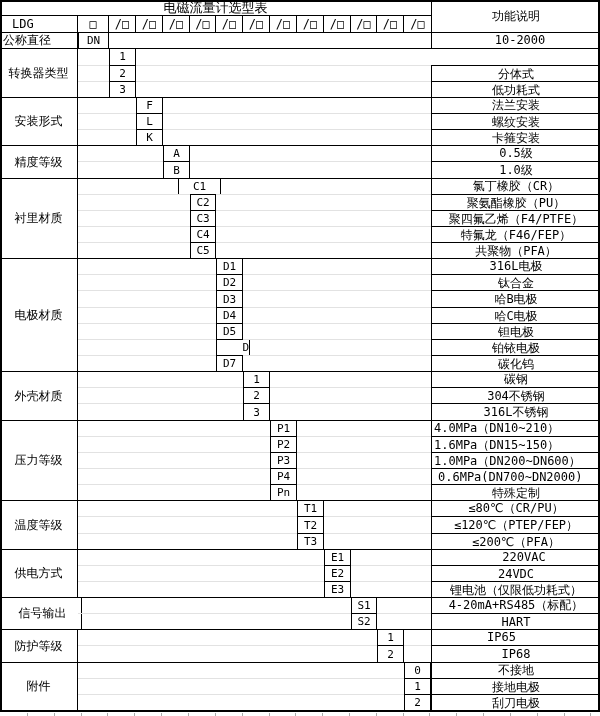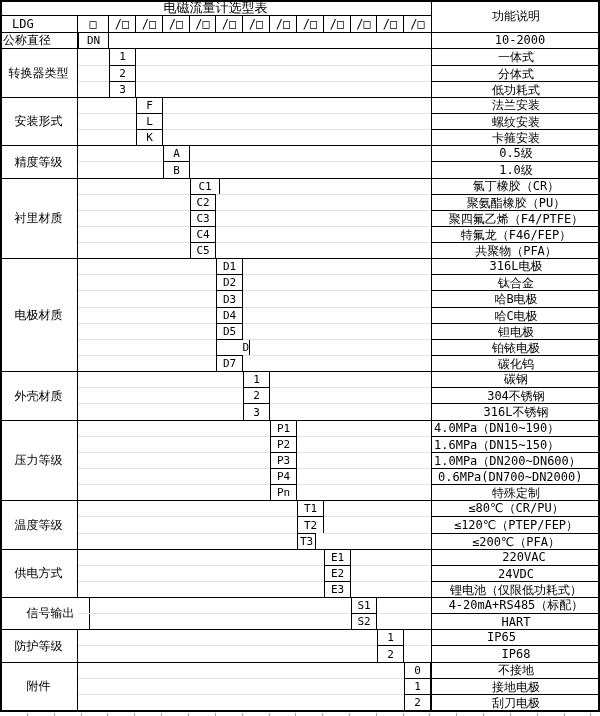--- a/index.html
+++ b/index.html
@@ -42,21 +42,20 @@
     <div class="cell t12" style="left: 377px; top: 16px; width: 27px; height: 16px; border-right: 1px solid rgb(0, 0, 0);">/□</div>
     <div class="cell t12" style="left: 404px; top: 16px; width: 27px; height: 16px; border-right: none;">/□</div>
     <div class="cell t12 alignleft" style="left: 0px; top: 32px; width: 78px; height: 16px; border-right: 1px solid rgb(0, 0, 0); padding-left: 3px;">公称直径</div>
     <div class="cell t11" style="left: 78px; top: 32px; width: 31px; height: 16px; border-left: 1px solid rgb(0, 0, 0); border-right: 1px solid rgb(0, 0, 0); border-top: none;">DN</div>
     <div class="cell " style="left: 109px; top: 32px; width: 322px; height: 16px; border-top: none;"></div>
     <div class="cell t12" style="left: 431px; top: 32px; width: 169px; height: 16px; border-left: 1px solid rgb(0, 0, 0); border-top: none; padding-left: 8px;">10-2000</div>
     <div class="cell t12" style="left: 0px; top: 48px; width: 78px; height: 49px; border-right: 1px solid rgb(0, 0, 0); padding-left: 0px;">转换器类型</div>
     <div class="cell " style="left: 78px; top: 48px; width: 31px; height: 17px; border-top: none;"></div>
     <div class="cell t11" style="left: 109px; top: 48px; width: 27px; height: 17px; border-left: 1px solid rgb(0, 0, 0); border-right: 1px solid rgb(0, 0, 0); border-top: none;">1</div>
     <div class="cell " style="left: 136px; top: 48px; width: 295px; height: 17px; border-top: none;"></div>
-    <div class="cell t12" style="left: 431px; top: 48px; width: 169px; height: 17px; border-left: 1px solid rgb(0, 0, 0); border-top: none; padding-left: 0px;">一体式</div>
     <div class="cell " style="left: 78px; top: 65px; width: 31px; height: 16px; border-top: 1px solid rgb(226, 226, 226);"></div>
     <div class="cell t11" style="left: 109px; top: 65px; width: 27px; height: 16px; border-left: 1px solid rgb(0, 0, 0); border-right: 1px solid rgb(0, 0, 0); border-top: 1px solid rgb(0, 0, 0);">2</div>
     <div class="cell " style="left: 136px; top: 65px; width: 295px; height: 16px; border-top: 1px solid rgb(226, 226, 226);"></div>
     <div class="cell t12" style="left: 431px; top: 65px; width: 169px; height: 16px; border-left: 1px solid rgb(0, 0, 0); border-top: 1px solid rgb(0, 0, 0); padding-left: 0px;">分体式</div>
     <div class="cell " style="left: 78px; top: 81px; width: 31px; height: 16px; border-top: 1px solid rgb(226, 226, 226);"></div>
     <div class="cell t11" style="left: 109px; top: 81px; width: 27px; height: 16px; border-left: 1px solid rgb(0, 0, 0); border-right: 1px solid rgb(0, 0, 0); border-top: 1px solid rgb(0, 0, 0);">3</div>
     <div class="cell " style="left: 136px; top: 81px; width: 295px; height: 16px; border-top: 1px solid rgb(226, 226, 226);"></div>
     <div class="cell t12" style="left: 431px; top: 81px; width: 169px; height: 16px; border-left: 1px solid rgb(0, 0, 0); border-top: 1px solid rgb(0, 0, 0); padding-left: 0px;">低功耗式</div>
     <div class="cell t12" style="left: 0px; top: 97px; width: 78px; height: 48px; border-right: 1px solid rgb(0, 0, 0); padding-left: 0px;">安装形式</div>
     <div class="cell " style="left: 78px; top: 97px; width: 58px; height: 16px; border-top: none;"></div>
@@ -75,21 +74,21 @@
     <div class="cell " style="left: 78px; top: 145px; width: 85px; height: 16px; border-top: none;"></div>
     <div class="cell t11" style="left: 163px; top: 145px; width: 27px; height: 16px; border-left: 1px solid rgb(0, 0, 0); border-right: 1px solid rgb(0, 0, 0); border-top: none;">A</div>
     <div class="cell " style="left: 190px; top: 145px; width: 241px; height: 16px; border-top: none;"></div>
     <div class="cell t12" style="left: 431px; top: 145px; width: 169px; height: 16px; border-left: 1px solid rgb(0, 0, 0); border-top: none; padding-left: 0px;">0.5级</div>
     <div class="cell " style="left: 78px; top: 161px; width: 85px; height: 17px; border-top: 1px solid rgb(226, 226, 226);"></div>
     <div class="cell t11" style="left: 163px; top: 161px; width: 27px; height: 17px; border-left: 1px solid rgb(0, 0, 0); border-right: 1px solid rgb(0, 0, 0); border-top: 1px solid rgb(0, 0, 0);">B</div>
     <div class="cell " style="left: 190px; top: 161px; width: 241px; height: 17px; border-top: 1px solid rgb(226, 226, 226);"></div>
     <div class="cell t12" style="left: 431px; top: 161px; width: 169px; height: 17px; border-left: 1px solid rgb(0, 0, 0); border-top: 1px solid rgb(0, 0, 0); padding-left: 0px;">1.0级</div>
     <div class="cell t12" style="left: 0px; top: 178px; width: 78px; height: 80px; border-right: 1px solid rgb(0, 0, 0); padding-left: 0px;">衬里材质</div>
     <div class="cell " style="left: 78px; top: 178px; width: 112px; height: 16px; border-top: none;"></div>
-    <div class="cell t11" style="left: 190px; top: 178px; width: 30px; height: 16px; border-left: 1px solid rgb(0, 0, 0); border-right: 1px solid rgb(0, 0, 0); border-top: none;">C1</div>
+    <div class="cell t11" style="left: 178px; top: 178px; width: 43px; height: 16px; border-left: 1px solid rgb(0, 0, 0); border-right: 1px solid rgb(0, 0, 0); border-top: none;">C1</div>
     <div class="cell " style="left: 216px; top: 178px; width: 215px; height: 16px; border-top: none;"></div>
     <div class="cell t12" style="left: 431px; top: 178px; width: 169px; height: 16px; border-left: 1px solid rgb(0, 0, 0); border-top: none; padding-left: 0px;">氯丁橡胶（CR）</div>
     <div class="cell " style="left: 78px; top: 194px; width: 112px; height: 16px; border-top: 1px solid rgb(226, 226, 226);"></div>
     <div class="cell t11" style="left: 190px; top: 194px; width: 26px; height: 16px; border-left: 1px solid rgb(0, 0, 0); border-right: 1px solid rgb(0, 0, 0); border-top: 1px solid rgb(0, 0, 0);">C2</div>
     <div class="cell " style="left: 216px; top: 194px; width: 215px; height: 16px; border-top: 1px solid rgb(226, 226, 226);"></div>
     <div class="cell t12" style="left: 431px; top: 194px; width: 169px; height: 16px; border-left: 1px solid rgb(0, 0, 0); border-top: 1px solid rgb(0, 0, 0); padding-left: 0px;">聚氨酯橡胶（PU）</div>
     <div class="cell " style="left: 78px; top: 210px; width: 112px; height: 16px; border-top: 1px solid rgb(226, 226, 226);"></div>
     <div class="cell t11" style="left: 190px; top: 210px; width: 26px; height: 16px; border-left: 1px solid rgb(0, 0, 0); border-right: 1px solid rgb(0, 0, 0); border-top: 1px solid rgb(0, 0, 0);">C3</div>
     <div class="cell " style="left: 216px; top: 210px; width: 215px; height: 16px; border-top: 1px solid rgb(226, 226, 226);"></div>
     <div class="cell t12" style="left: 431px; top: 210px; width: 169px; height: 16px; border-left: 1px solid rgb(0, 0, 0); border-top: 1px solid rgb(0, 0, 0); padding-left: 0px;">聚四氟乙烯（F4/PTFE）</div>
@@ -140,21 +139,21 @@
     <div class="cell " style="left: 270px; top: 387px; width: 161px; height: 16px; border-top: 1px solid rgb(226, 226, 226);"></div>
     <div class="cell t12" style="left: 431px; top: 387px; width: 169px; height: 16px; border-left: 1px solid rgb(0, 0, 0); border-top: 1px solid rgb(0, 0, 0); padding-left: 0px;">304不锈钢</div>
     <div class="cell " style="left: 78px; top: 403px; width: 165px; height: 17px; border-top: 1px solid rgb(226, 226, 226);"></div>
     <div class="cell t11" style="left: 243px; top: 403px; width: 27px; height: 17px; border-left: 1px solid rgb(0, 0, 0); border-right: 1px solid rgb(0, 0, 0); border-top: 1px solid rgb(0, 0, 0);">3</div>
     <div class="cell " style="left: 270px; top: 403px; width: 161px; height: 17px; border-top: 1px solid rgb(226, 226, 226);"></div>
     <div class="cell t12" style="left: 431px; top: 403px; width: 169px; height: 17px; border-left: 1px solid rgb(0, 0, 0); border-top: 1px solid rgb(0, 0, 0); padding-left: 0px;">316L不锈钢</div>
     <div class="cell t12" style="left: 0px; top: 420px; width: 78px; height: 80px; border-right: 1px solid rgb(0, 0, 0); padding-left: 0px;">压力等级</div>
     <div class="cell " style="left: 78px; top: 420px; width: 192px; height: 16px; border-top: none;"></div>
     <div class="cell t11" style="left: 270px; top: 420px; width: 27px; height: 16px; border-left: 1px solid rgb(0, 0, 0); border-right: 1px solid rgb(0, 0, 0); border-top: none;">P1</div>
     <div class="cell " style="left: 297px; top: 420px; width: 134px; height: 16px; border-top: none;"></div>
-    <div class="cell t12 alignleft" style="left: 431px; top: 420px; width: 169px; height: 16px; border-left: 1px solid rgb(0, 0, 0); border-top: none; padding-left: 2px;">4.0MPa（DN10~190）</div>
+    <div class="cell t12 alignleft" style="left: 431px; top: 420px; width: 169px; height: 16px; border-left: 1px solid rgb(0, 0, 0); border-top: none; padding-left: 2px;">4.0MPa（DN10~210）</div>
     <div class="cell " style="left: 78px; top: 436px; width: 192px; height: 16px; border-top: 1px solid rgb(226, 226, 226);"></div>
     <div class="cell t11" style="left: 270px; top: 436px; width: 27px; height: 16px; border-left: 1px solid rgb(0, 0, 0); border-right: 1px solid rgb(0, 0, 0); border-top: 1px solid rgb(0, 0, 0);">P2</div>
     <div class="cell " style="left: 297px; top: 436px; width: 134px; height: 16px; border-top: 1px solid rgb(226, 226, 226);"></div>
     <div class="cell t12 alignleft" style="left: 431px; top: 436px; width: 169px; height: 16px; border-left: 1px solid rgb(0, 0, 0); border-top: 1px solid rgb(0, 0, 0); padding-left: 2px;">1.6MPa（DN15~150）</div>
     <div class="cell " style="left: 78px; top: 452px; width: 192px; height: 16px; border-top: 1px solid rgb(226, 226, 226);"></div>
     <div class="cell t11" style="left: 270px; top: 452px; width: 27px; height: 16px; border-left: 1px solid rgb(0, 0, 0); border-right: 1px solid rgb(0, 0, 0); border-top: 1px solid rgb(0, 0, 0);">P3</div>
     <div class="cell " style="left: 297px; top: 452px; width: 134px; height: 16px; border-top: 1px solid rgb(226, 226, 226);"></div>
     <div class="cell t12 alignleft" style="left: 431px; top: 452px; width: 169px; height: 16px; border-left: 1px solid rgb(0, 0, 0); border-top: 1px solid rgb(0, 0, 0); padding-left: 2px;">1.0MPa（DN200~DN600）</div>
     <div class="cell " style="left: 78px; top: 468px; width: 192px; height: 16px; border-top: 1px solid rgb(226, 226, 226);"></div>
     <div class="cell t11" style="left: 270px; top: 468px; width: 27px; height: 16px; border-left: 1px solid rgb(0, 0, 0); border-right: 1px solid rgb(0, 0, 0); border-top: 1px solid rgb(0, 0, 0);">P4</div>
@@ -167,37 +166,37 @@
     <div class="cell t12" style="left: 0px; top: 500px; width: 78px; height: 49px; border-right: 1px solid rgb(0, 0, 0); padding-left: 0px;">温度等级</div>
     <div class="cell " style="left: 78px; top: 500px; width: 219px; height: 16px; border-top: none;"></div>
     <div class="cell t11" style="left: 297px; top: 500px; width: 27px; height: 16px; border-left: 1px solid rgb(0, 0, 0); border-right: 1px solid rgb(0, 0, 0); border-top: none;">T1</div>
     <div class="cell " style="left: 324px; top: 500px; width: 107px; height: 16px; border-top: none;"></div>
     <div class="cell t12" style="left: 431px; top: 500px; width: 169px; height: 16px; border-left: 1px solid rgb(0, 0, 0); border-top: none; padding-left: 0px;">≤80℃（CR/PU）</div>
     <div class="cell " style="left: 78px; top: 516px; width: 219px; height: 17px; border-top: 1px solid rgb(226, 226, 226);"></div>
     <div class="cell t11" style="left: 297px; top: 516px; width: 27px; height: 17px; border-left: 1px solid rgb(0, 0, 0); border-right: 1px solid rgb(0, 0, 0); border-top: 1px solid rgb(0, 0, 0);">T2</div>
     <div class="cell " style="left: 324px; top: 516px; width: 107px; height: 17px; border-top: 1px solid rgb(226, 226, 226);"></div>
     <div class="cell t12" style="left: 431px; top: 516px; width: 169px; height: 17px; border-left: 1px solid rgb(0, 0, 0); border-top: 1px solid rgb(0, 0, 0); padding-left: 0px;">≤120℃（PTEP/FEP）</div>
     <div class="cell " style="left: 78px; top: 533px; width: 219px; height: 16px; border-top: 1px solid rgb(226, 226, 226);"></div>
-    <div class="cell t11" style="left: 297px; top: 533px; width: 19px; height: 16px; border-left: 1px solid rgb(0, 0, 0); border-right: 1px solid rgb(0, 0, 0); border-top: 1px solid rgb(0, 0, 0);">T3</div>
+    <div class="cell t11" style="left: 297px; top: 533px; width: 27px; height: 16px; border-left: 1px solid rgb(0, 0, 0); border-right: 1px solid rgb(0, 0, 0); border-top: 1px solid rgb(0, 0, 0);">T3</div>
     <div class="cell " style="left: 324px; top: 533px; width: 107px; height: 16px; border-top: 1px solid rgb(226, 226, 226);"></div>
     <div class="cell t12" style="left: 431px; top: 533px; width: 169px; height: 16px; border-left: 1px solid rgb(0, 0, 0); border-top: 1px solid rgb(0, 0, 0); padding-left: 0px;">≤200℃（PFA）</div>
     <div class="cell t12" style="left: 0px; top: 549px; width: 78px; height: 48px; border-right: 1px solid rgb(0, 0, 0); padding-left: 0px;">供电方式</div>
     <div class="cell " style="left: 78px; top: 549px; width: 246px; height: 16px; border-top: none;"></div>
     <div class="cell t11" style="left: 324px; top: 549px; width: 27px; height: 16px; border-left: 1px solid rgb(0, 0, 0); border-right: 1px solid rgb(0, 0, 0); border-top: none;">E1</div>
     <div class="cell " style="left: 351px; top: 549px; width: 80px; height: 16px; border-top: none;"></div>
     <div class="cell t12" style="left: 431px; top: 549px; width: 169px; height: 16px; border-left: 1px solid rgb(0, 0, 0); border-top: none; padding-left: 16px;">220VAC</div>
     <div class="cell " style="left: 78px; top: 565px; width: 246px; height: 16px; border-top: 1px solid rgb(226, 226, 226);"></div>
     <div class="cell t11" style="left: 324px; top: 565px; width: 27px; height: 16px; border-left: 1px solid rgb(0, 0, 0); border-right: 1px solid rgb(0, 0, 0); border-top: 1px solid rgb(0, 0, 0);">E2</div>
     <div class="cell " style="left: 351px; top: 565px; width: 80px; height: 16px; border-top: 1px solid rgb(226, 226, 226);"></div>
     <div class="cell t12" style="left: 431px; top: 565px; width: 169px; height: 16px; border-left: 1px solid rgb(0, 0, 0); border-top: 1px solid rgb(0, 0, 0); padding-left: 0px;">24VDC</div>
     <div class="cell " style="left: 78px; top: 581px; width: 246px; height: 16px; border-top: 1px solid rgb(226, 226, 226);"></div>
     <div class="cell t11" style="left: 324px; top: 581px; width: 27px; height: 16px; border-left: 1px solid rgb(0, 0, 0); border-right: 1px solid rgb(0, 0, 0); border-top: 1px solid rgb(0, 0, 0);">E3</div>
     <div class="cell " style="left: 351px; top: 581px; width: 80px; height: 16px; border-top: 1px solid rgb(226, 226, 226);"></div>
     <div class="cell t12" style="left: 431px; top: 581px; width: 169px; height: 16px; border-left: 1px solid rgb(0, 0, 0); border-top: 1px solid rgb(0, 0, 0); padding-left: 0px;">锂电池（仅限低功耗式）</div>
-    <div class="cell t12" style="left: 12px; top: 597px; width: 78px; height: 32px; border-right: 1px solid rgb(0, 0, 0); padding-left: 0px;">信号输出</div>
+    <div class="cell t12" style="left: 4px; top: 597px; width: 78px; height: 32px; border-right: 1px solid rgb(0, 0, 0); padding-left: 0px;">信号输出</div>
     <div class="cell " style="left: 78px; top: 597px; width: 273px; height: 16px; border-top: none;"></div>
     <div class="cell t11" style="left: 351px; top: 597px; width: 26px; height: 16px; border-left: 1px solid rgb(0, 0, 0); border-right: 1px solid rgb(0, 0, 0); border-top: none;">S1</div>
     <div class="cell " style="left: 377px; top: 597px; width: 54px; height: 16px; border-top: none;"></div>
     <div class="cell t12" style="left: 431px; top: 597px; width: 169px; height: 16px; border-left: 1px solid rgb(0, 0, 0); border-top: none; padding-left: 0px;">4-20mA+RS485（标配）</div>
     <div class="cell " style="left: 78px; top: 613px; width: 273px; height: 16px; border-top: 1px solid rgb(226, 226, 226);"></div>
     <div class="cell t11" style="left: 351px; top: 613px; width: 26px; height: 16px; border-left: 1px solid rgb(0, 0, 0); border-right: 1px solid rgb(0, 0, 0); border-top: 1px solid rgb(0, 0, 0);">S2</div>
     <div class="cell " style="left: 377px; top: 613px; width: 54px; height: 16px; border-top: 1px solid rgb(226, 226, 226);"></div>
     <div class="cell t12" style="left: 431px; top: 613px; width: 169px; height: 16px; border-left: 1px solid rgb(0, 0, 0); border-top: 1px solid rgb(0, 0, 0); padding-left: 0px;">HART</div>
     <div class="cell t12" style="left: 0px; top: 629px; width: 78px; height: 33px; border-right: 1px solid rgb(0, 0, 0); padding-left: 0px;">防护等级</div>
     <div class="cell " style="left: 78px; top: 629px; width: 299px; height: 16px; border-top: none;"></div>

